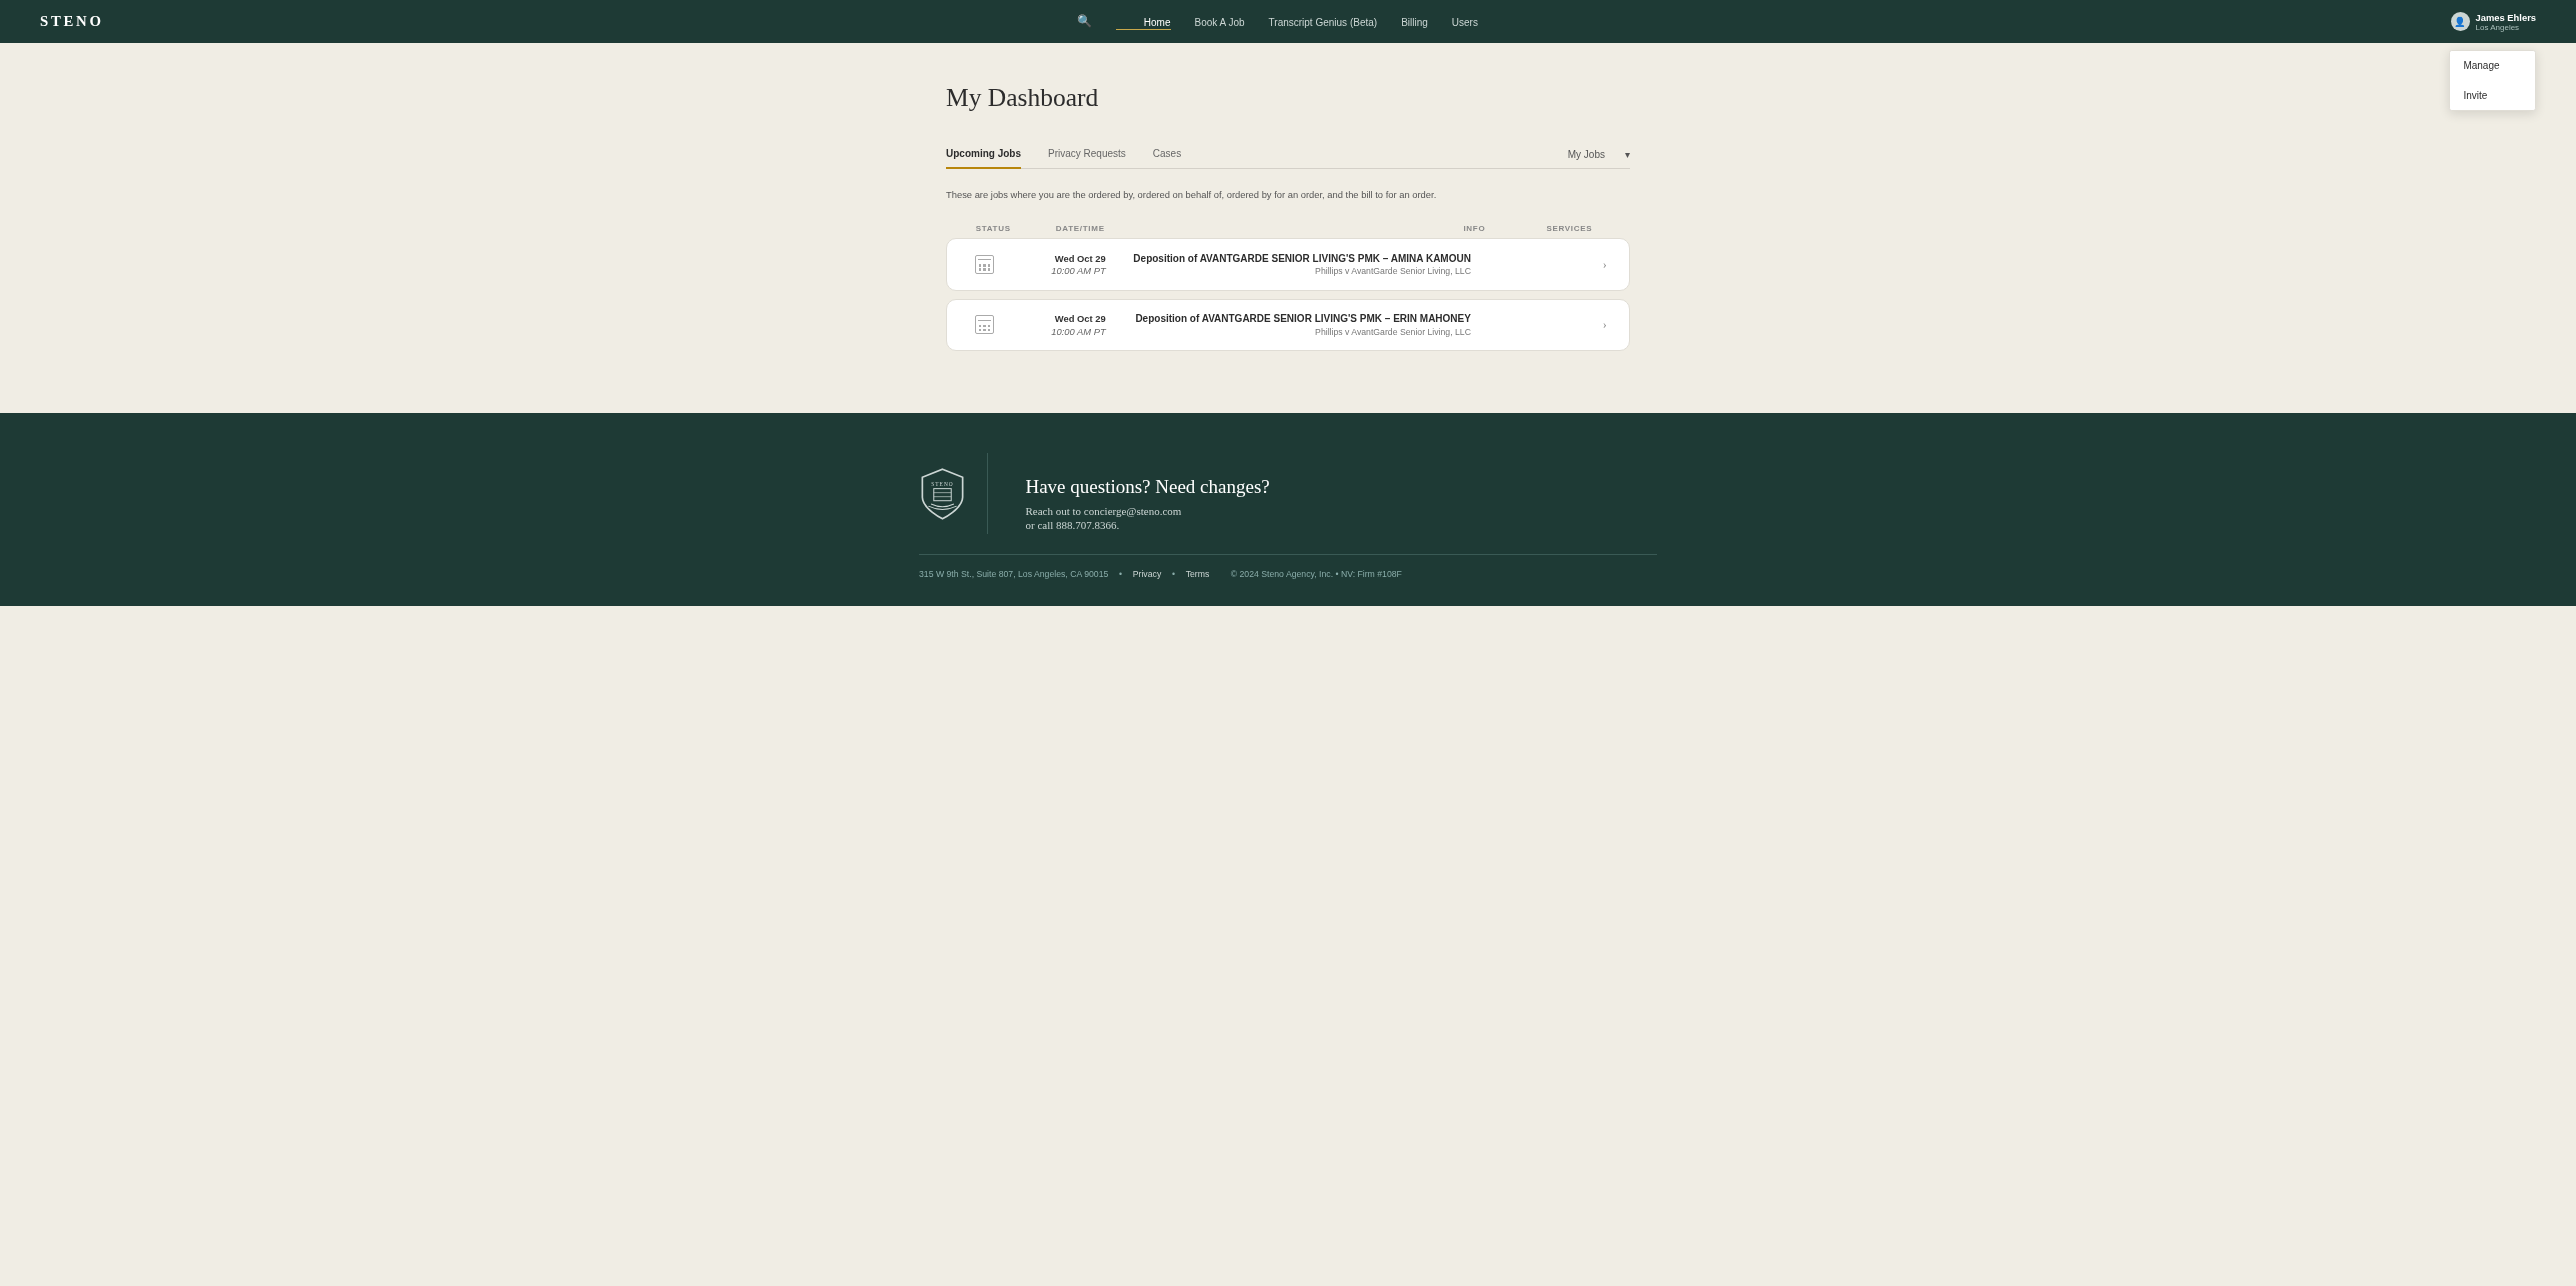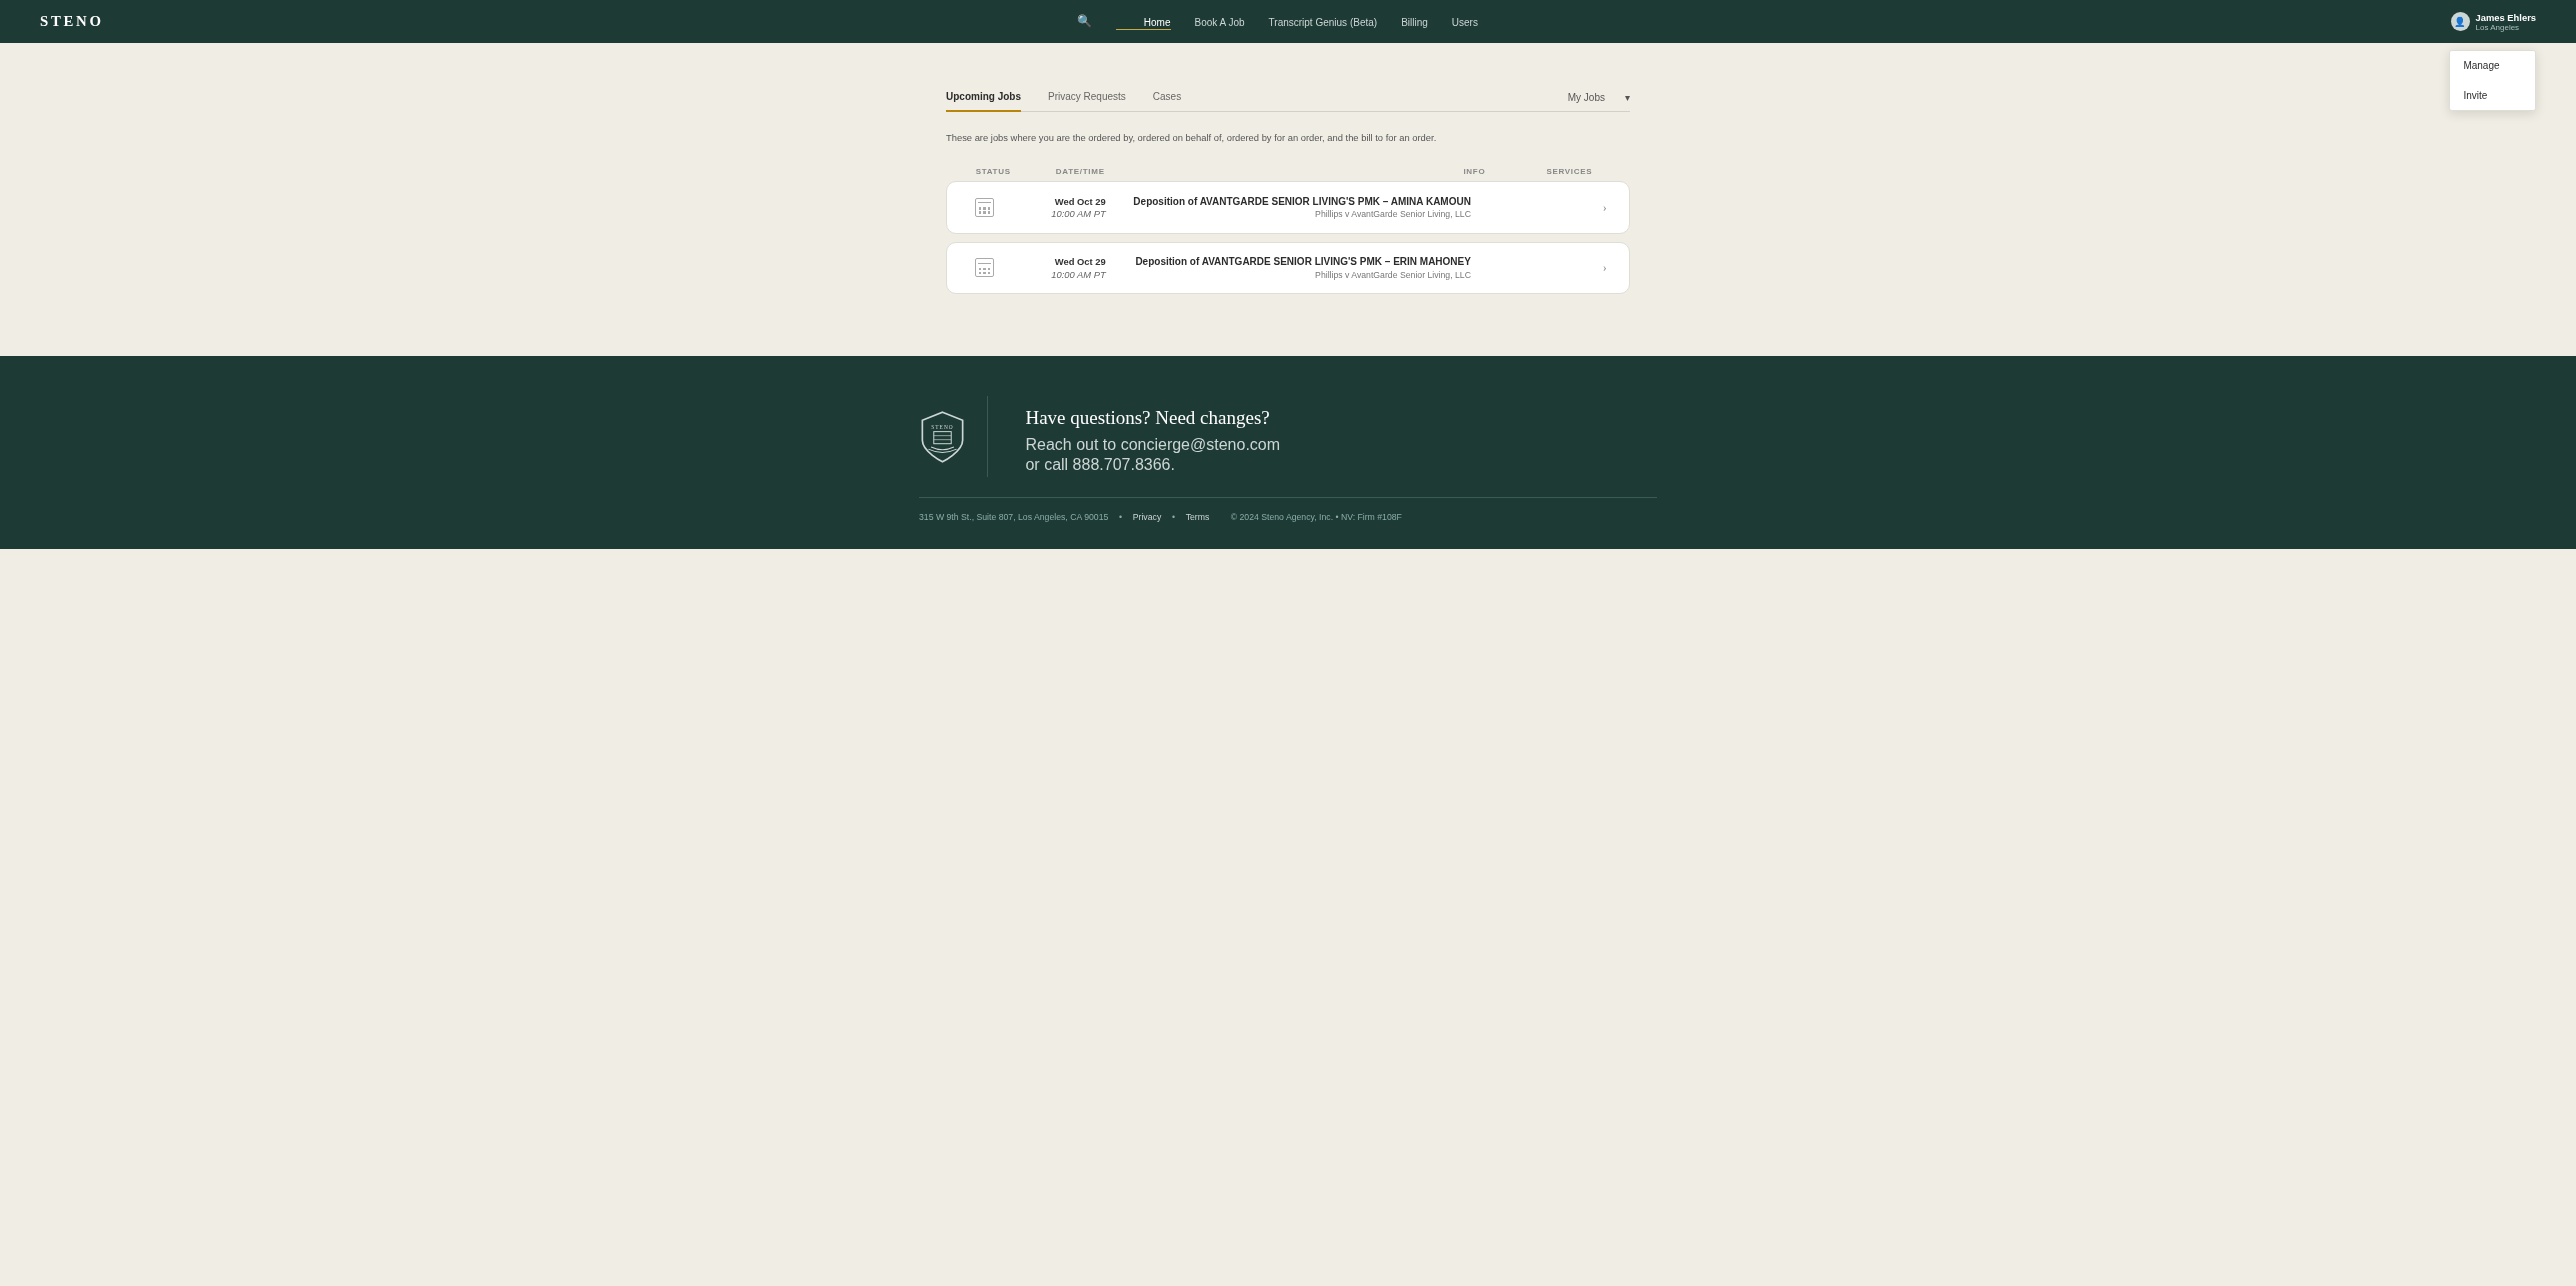--- a/index.html
+++ b/index.html
@@ -265,24 +265,24 @@
       margin: 0 5.4px;
     }
     .footer-text h2 {
       font-size: 19px;
       color: #fff;
       font-weight: 400;
       margin-bottom: 6.7px;
       font-family: Georgia, serif;
     }
     .footer-text p {
-      font-size: 16px;
+      font-size: 11px;
       color: #ccd6d4;
       margin-bottom: 2.7px;
-      font-family: Liberation Sans, sans-serif;
+      font-family: Liberation Serif, serif;
     }
     .footer-bottom {
       max-width: 738px;
       margin: 20px auto 0;
       padding-top: 13.4px;
       border-top: 0.7px solid #3a5a55;
       display: flex;
       gap: 10.7px;
       align-items: center;
       font-family: Arial, sans-serif;
@@ -315,20 +315,21 @@
     </div>
 
     <div class="dropdown-menu">
       <a href="#">Manage</a>
       <a href="#">Invite</a>
     </div>
   </div>
 </nav>
 
 <main class="main-content">
+  <h1 class="page-title">My Dashboard</h1>
 
   <div class="tabs">
     <div class="tab-item active">Upcoming Jobs</div>
     <div class="tab-item">Privacy Requests</div>
     <div class="tab-item">Cases</div>
     <div class="tab-filter">
       <span>My Jobs</span>
       <span>▾</span>
     </div>
   </div>

